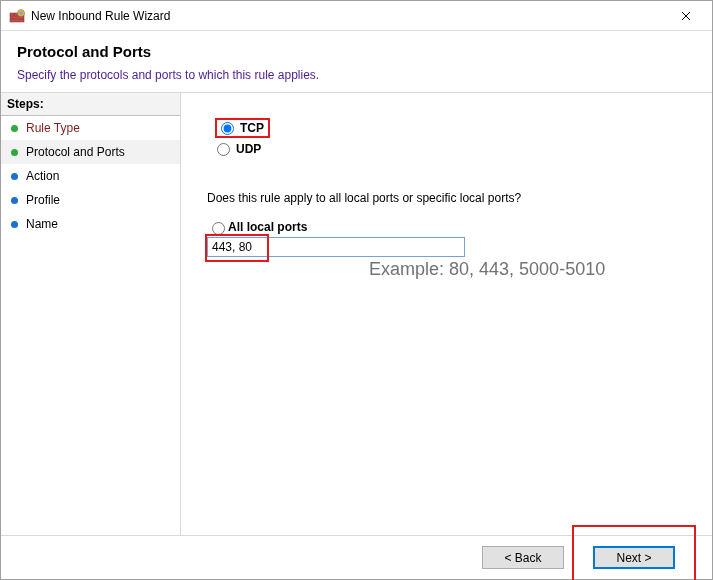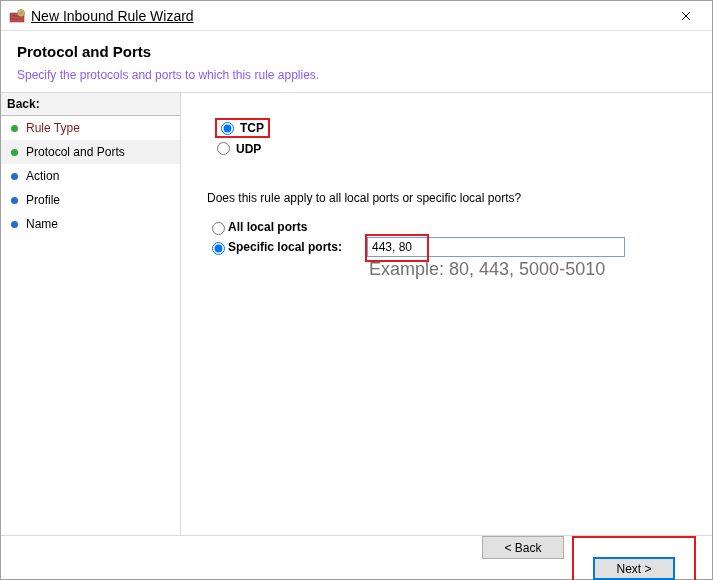--- a/index.html
+++ b/index.html
@@ -28,22 +28,21 @@
     border-bottom: 1px solid #e0e0e0;
     box-sizing: border-box;
   }
   .titlebar .title-icon {
     width: 16px;
     height: 16px;
     margin-right: 6px;
   }
   .titlebar .title-text {
     flex: 1;
-    font-size: 14px;
-    text-decoration: underline;
+    font-size: 12px;
   }
   .titlebar .close-btn {
     width: 40px;
     height: 28px;
     display: flex;
     align-items: center;
     justify-content: center;
     font-size: 14px;
     color: #000;
     cursor: default;
@@ -51,21 +50,21 @@
   .header {
     padding: 12px 16px 10px 16px;
   }
   .header .heading {
     font-size: 15px;
     font-weight: bold;
     margin-bottom: 8px;
   }
   .header .subheading {
     font-size: 12px;
-    color: #8b5cf6;
+    color: #4c1d95;
   }
   .body {
     flex: 1;
     display: flex;
     border-top: 1px solid #d9d9d9;
     overflow: hidden;
   }
   .sidebar {
     width: 180px;
     border-right: 1px solid #d9d9d9;
@@ -103,21 +102,21 @@
     flex: 1;
     padding: 22px 26px 10px 26px;
     position: relative;
     box-sizing: border-box;
   }
   .question {
     margin-bottom: 14px;
   }
   .radio-row {
     display: flex;
-    align-items: flex-start;
+    align-items: flex-end;
     margin: 2px 0;
     padding: 1px 8px;
   }
   .radio-row input[type=radio] {
     margin: 0 6px 0 2px;
   }
   .radio-row label {
     font-weight: bold;
     font-size: 12px;
   }
@@ -168,21 +167,21 @@
   .example {
     margin-left: 162px;
     margin-top: 2px;
     font-size: 18px;
     color: #737373;
   }
   .buttonbar {
     height: 44px;
     border-top: 1px solid #d9d9d9;
     display: flex;
-    align-items: flex-start;
+    align-items: center;
     justify-content: flex-end;
     padding-right: 16px;
     box-sizing: border-box;
     gap: 8px;
   }
   .btn {
     width: 82px;
     height: 23px;
     border: 1px solid #adadad;
     background: #e1e1e1;
@@ -231,21 +230,21 @@
   </div>
 
   <div class="header">
     <div class="heading">Protocol and Ports</div>
     <div class="subheading">Specify the protocols and ports to which this rule applies.</div>
   </div>
 
   <div class="body">
 
     <div class="sidebar">
-      <div class="steps-header">Back:</div>
+      <div class="steps-header">Steps:</div>
 
       <div class="step link">
         <span class="dot green"></span>
         <span>Rule Type</span>
       </div>
       <div class="step current">
         <span class="dot green"></span>
         <span>Protocol and Ports</span>
       </div>
       <div class="step">
@@ -279,24 +278,20 @@
         <div class="question">Does this rule apply to all local ports or specific local ports?</div>
 
         <div class="ports-row">
           <span class="radio-part">
             <input type="radio" name="ports" style="">
             <label>All local ports</label>
           </span>
         </div>
 
         <div class="ports-row">
-          <span class="radio-part">
-            <input type="radio" name="ports" checked="" style="">
-            <label>Specific local ports:</label>
-          </span>
           <span class="ports-input-wrap">
             <input class="ports-input" type="text" value="443, 80" style="">
             <span class="ports-hl"></span>
           </span>
         </div>
 
         <div class="example">Example: 80, 443, 5000-5010</div>
       </div>
     </div>
 

